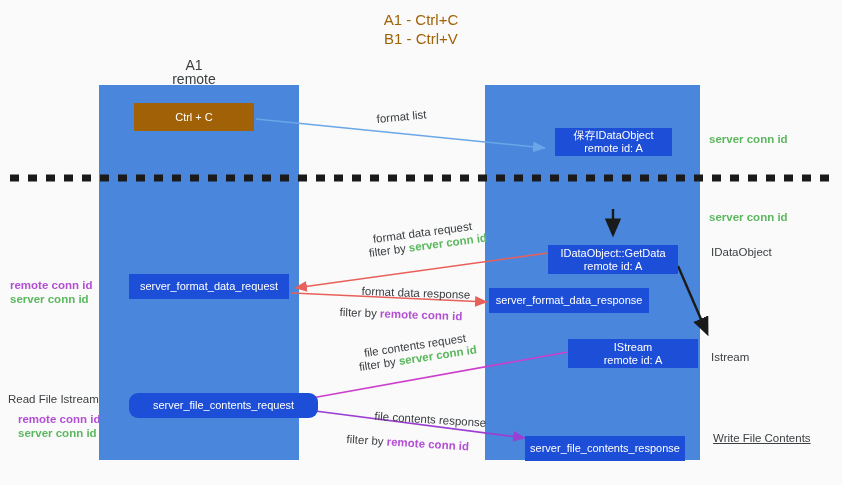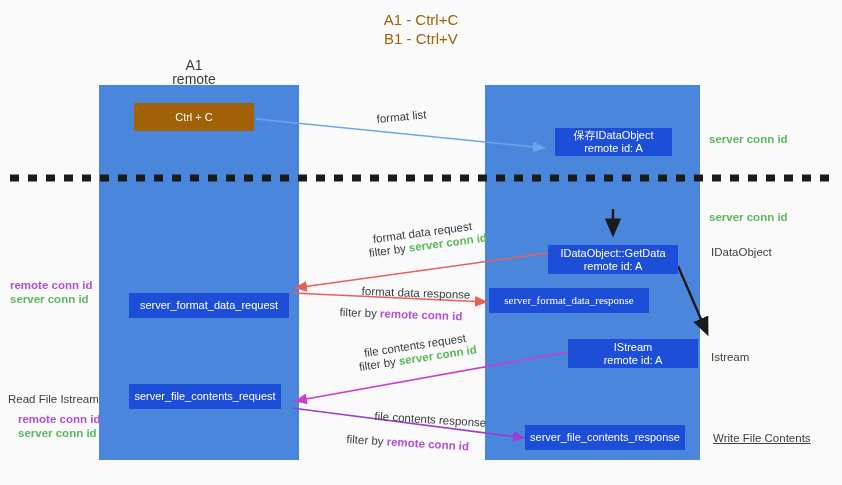--- a/index.html
+++ b/index.html
@@ -148,27 +148,27 @@
   <div class="box orange" style="left:555px; top:128px; width:117px; height:28px;">保存IDataObject
 remote id: A</div>
 
 
   <div class="box orange" style="left:548px; top:237px; width:130px; height:29px;margin-top:8px;">IDataObject::GetData
 remote id: A</div>
 
   <div class="box orange" style="left:568px; top:339px; width:130px; height:29px;">IStream
 remote id: A</div>
 
-  <div class="box orange" style="left:129px; top:293px; width:160px; height:25px;">server_format_data_request</div>
-
-  <div class="box orange" style="left:489px; top:288px; width:160px; height:25px;font-family:Liberation Serif, serif;">server_format_data_response</div>
-
-  <div class="box orange" style="left:129px; top:384px; width:152px; height:25px;">server_file_contents_request</div>
-
-  <div class="box orange" style="left:525px; top:425px; width:160px; height:25px;">server_file_contents_response</div>
+  <div class="box orange" style="left:129px; top:274px; width:160px; height:25px;">server_format_data_request</div>
+
+  <div class="box orange" style="left:489px; top:288px; width:160px; height:25px;">server_format_data_response</div>
+
+  <div class="box orange" style="left:129px; top:393px; width:189px; height:25px;border-radius:9px;">server_file_contents_request</div>
+
+  <div class="box orange" style="left:525px; top:436px; width:160px; height:25px;">server_file_contents_response</div>
 
   <div class="rot" style="left:376px; top:112px; transform: rotate(-5.5deg);">format list</div>
 
   <div class="rot" style="left:372px; top:232px; transform: rotate(-7.5deg);">format data request</div>
   <div class="rot" style="left:368px; top:246px; transform: rotate(-7.5deg);">
     <span>filter by </span><b class="g">server conn id</b>
   </div>
 
   <div class="rot" style="left:362px; top:284px; transform: rotate(2deg);">format data response</div>
   <div class="rot" style="left:340px; top:305px; transform: rotate(2deg);">

